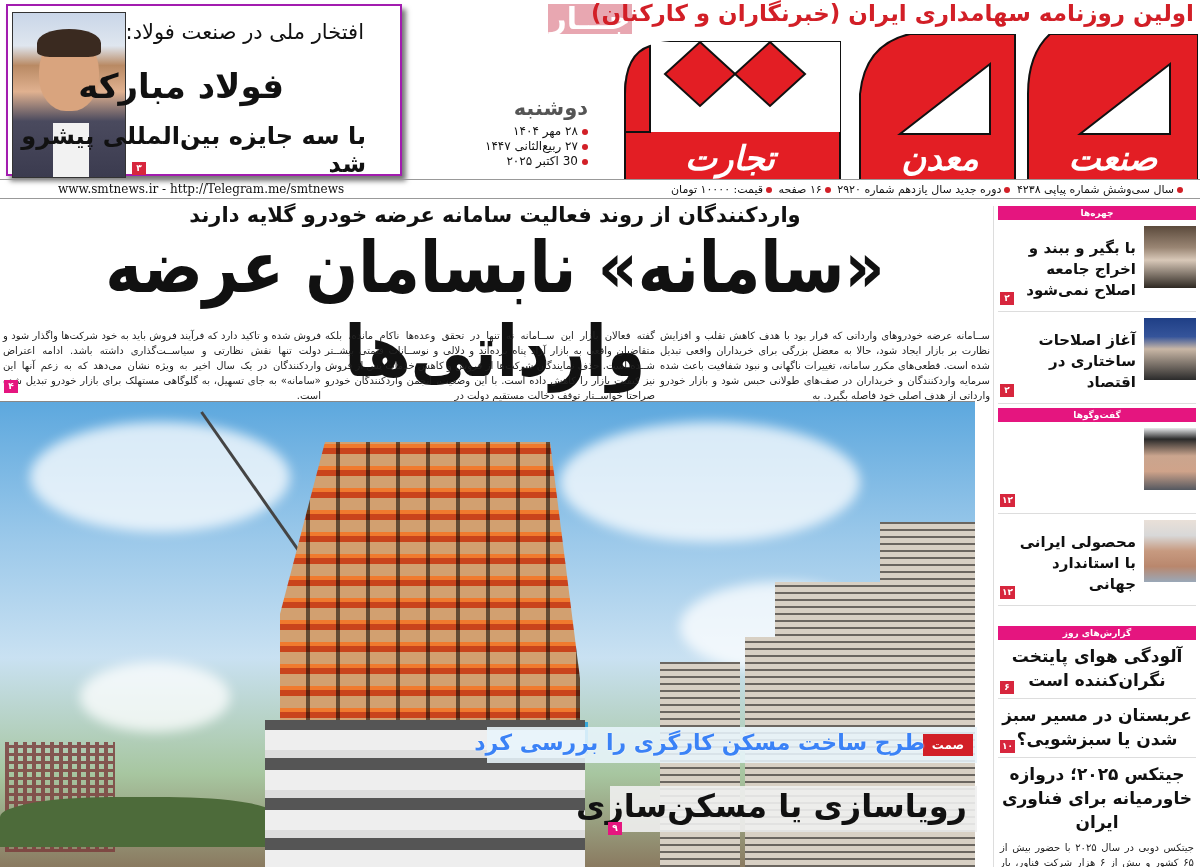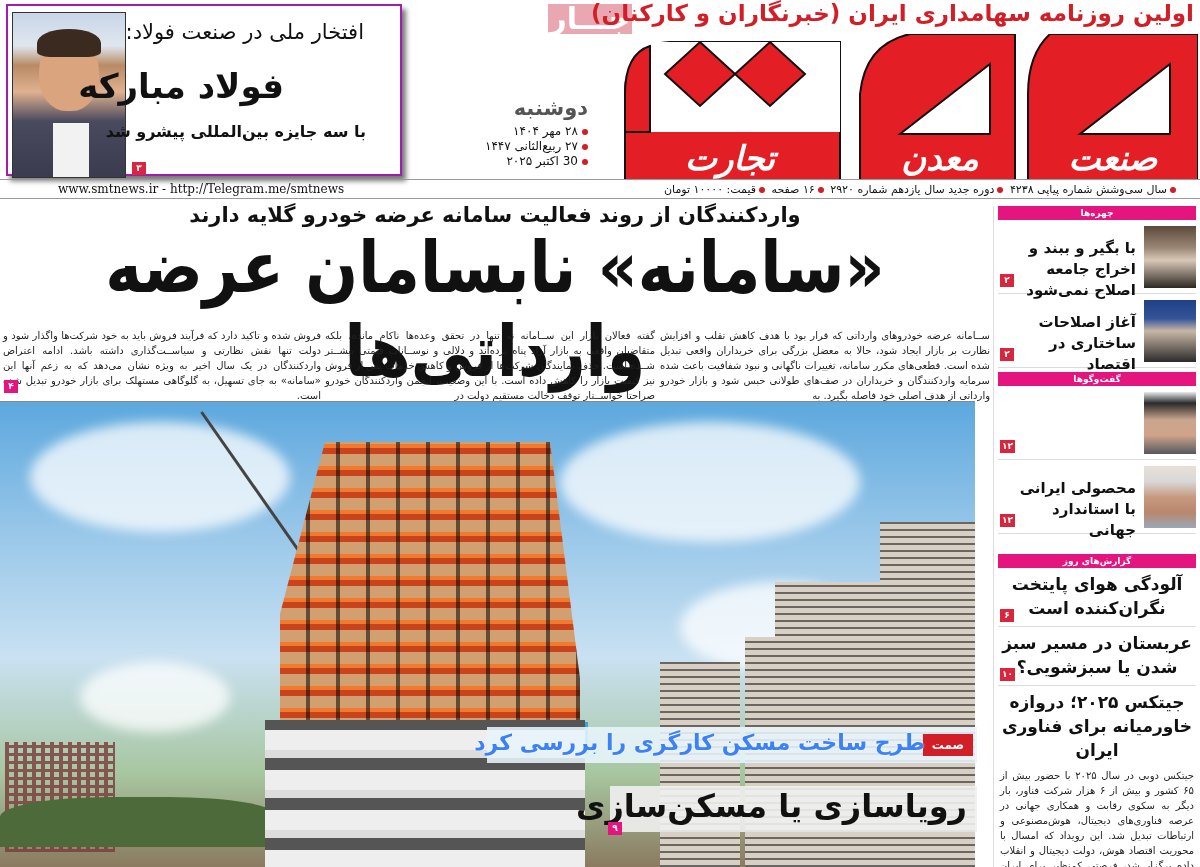--- a/index.html
+++ b/index.html
@@ -8,36 +8,36 @@
   
   #masthead { position: absolute; left: 0; top: 0; width: 1200px; height: 198px; }
   #promo-box { position: absolute; left: 6px; top: 4px; width: 396px; height: 172px; background: #fff; border: 2px solid #a21caf; box-shadow: 4px 5px 5px #777; }
   #promo-photo { position: absolute; left: 4px; top: 6px; width: 114px; height: 166px; border: 1px solid #333;
      background: linear-gradient(180deg,#c9d6e8 0%,#dfe6ef 20%,#b98a64 32%,#e0b190 48%,#4a4a5e 66%,#3b3b4f 100%); overflow: hidden; }
   #promo-photo .shirt { position: absolute; left: 40px; top: 110px; width: 36px; height: 60px; background: #f2f2f2; }
   #promo-photo .head { position: absolute; left: 26px; top: 22px; width: 60px; height: 76px; border-radius: 48% 48% 45% 45%; background: #d9a47e; }
   #promo-photo .hair { position: absolute; left: 24px; top: 16px; width: 64px; height: 28px; border-radius: 50% 50% 20% 20%; background: #3a2a20; }
   #promo-kicker { position: absolute; right: 36px; top: 14px; font-size: 21px; color: #111; direction: rtl; }
   #promo-title { position: absolute; right: 116px; top: 60px; font-size: 34px; font-weight: bold; direction: rtl; }
-  #promo-sub { position: absolute; right: 34px; top: 116px; font-size: 16px; font-weight: bold; direction: rtl; }
+  #promo-sub { position: absolute; right: 34px; top: 116px; font-size: 24px; font-weight: bold; direction: rtl; }
   #promo-page { position: absolute; left: 124px; top: 156px; }
 
   .page-badge { display: inline-block; min-width: 14px; height: 13px; padding: 0 2px; font-size: 9px; line-height: 13px; text-align: center; color: #fff; background: #d7263d; font-weight: bold; }
   .page-badge.pink { background: #e5157f; }
 
   #weblinks { position: absolute; left: 58px; top: 182px; font-family: "DejaVu Serif", serif; font-size: 12px; color: #111; }
 
   #badge-jaar { position: absolute; left: 548px; top: 4px; width: 84px; height: 30px; background: #e8a7b1; color: #fff; font-size: 30px; font-weight: bold; text-align: center; line-height: 30px; direction: rtl; }
   #slogan { position: absolute; right: 6px; top: 0px; font-size: 23px; color: #d21f27; font-weight: bold; direction: rtl; white-space: nowrap; }
   #logo { position: absolute; left: 610px; top: 34px; width: 588px; height: 146px; }
   #dates { position: absolute; right: 612px; top: 96px; direction: rtl; text-align: right; }
   #day-name { font-size: 21px; color: #555; font-weight: bold; margin-bottom: 4px; }
   .date-line { font-size: 12px; color: #111; line-height: 15px; }
   .date-line .dot { display: inline-block; width: 6px; height: 6px; border-radius: 50%; background: #d21f27; margin-left: 4px; vertical-align: middle; }
-  #issue-line { position: absolute; right: 21px; top: 183px; font-size: 11px; color: #111; direction: rtl; white-space: nowrap; }
+  #issue-line { position: absolute; right: 14px; top: 183px; font-size: 11px; color: #111; direction: rtl; white-space: nowrap; }
   #issue-line .dot { display: inline-block; width: 6px; height: 6px; border-radius: 50%; background: #d21f27; margin: 0 3px; vertical-align: middle; }
   .rule { position: absolute; left: 0; width: 1200px; height: 1px; background: #999; }
 
   
   #lead-kicker { position: absolute; left: 0; top: 203px; width: 990px; text-align: center; font-size: 21px; font-weight: bold; direction: rtl; }
   #lead-title { position: absolute; left: 0; top: 236px; width: 990px; text-align: center; font-size: 62px; font-weight: bold; direction: rtl; letter-spacing: -1px; transform: scaleY(1.15); }
   .col { position: absolute; top: 328px; font-size: 10px; line-height: 15px; color: #222; text-align: justify; direction: rtl; }
   #col-1 { left: 660px; width: 330px; }
   #col-2 { left: 325px; width: 330px; }
   #col-3 { left: 3px; width: 318px; }
@@ -60,21 +60,21 @@
   #cap-band-1 { position: absolute; left: 487px; top: 727px; width: 490px; height: 36px; background: rgba(232,245,252,0.88); direction: rtl; }
   #cap-logo { position: absolute; right: 4px; top: 7px; width: 50px; height: 22px; background: #d21f27; color: #fff; font-size: 12px; font-weight: bold; text-align: center; line-height: 22px; }
   #cap-sub { position: absolute; right: 52px; top: 3px; font-size: 22px; font-weight: bold; color: #3b82f6; white-space: nowrap; text-shadow: 0 0 2px #fff; }
   #cap-band-2 { position: absolute; left: 610px; top: 786px; width: 367px; height: 46px; background: rgba(240,240,240,0.9); direction: rtl; }
   #cap-title { position: absolute; right: 10px; top: 1px; font-size: 32px; font-weight: bold; color: #111; white-space: nowrap; }
   #cap-page { position: absolute; left: 608px; top: 822px; }
 
   
   #sidebar { position: absolute; left: 993px; top: 206px; width: 207px; height: 661px; border-left: 1px solid #ddd; direction: rtl; }
   .sec-head { height: 14px; margin: 0 4px 0 4px; background: #e5157f; color: #fff; font-size: 9px; text-align: center; line-height: 14px; font-weight: bold; }
-  .item { position: relative; height: 74px; border-bottom: 1px solid #ddd; margin: 0 4px; }
+  .item { position: relative; height: 92px; border-bottom: 1px solid #ddd; margin: 0 4px; }
   .item .thumb { position: absolute; right: 0; top: 6px; width: 52px; height: 62px; }
   .item .title { position: absolute; right: 60px; top: 18px; width: 130px; font-size: 15px; line-height: 21px; color: #111; font-weight: bold; text-align: right; }
   .item .pg { position: absolute; left: 2px; bottom: 6px; }
   .report { position: relative; margin: 0 4px; border-bottom: 1px solid #ddd; text-align: center; }
   .report .title { font-size: 17px; line-height: 24px; font-weight: bold; padding: 4px 0 6px; }
   .report .pg { position: absolute; left: 2px; bottom: 4px; }
   .body-text { font-size: 10px; line-height: 15px; text-align: justify; color: #222; padding: 0 2px; }
   .t1 { background: linear-gradient(180deg,#5b4a3c 0%,#9a8674 35%,#d8c8b8 55%,#2e2822 100%); }
   .t2 { background: linear-gradient(180deg,#1f3f86 0%,#35549a 30%,#c9b7a6 50%,#2b2b2b 100%); }
   .t3 { background: linear-gradient(180deg,#e8eaec 0%,#2a2a2a 18%,#caa58e 45%,#cfa38a 70%,#545860 100%); }

